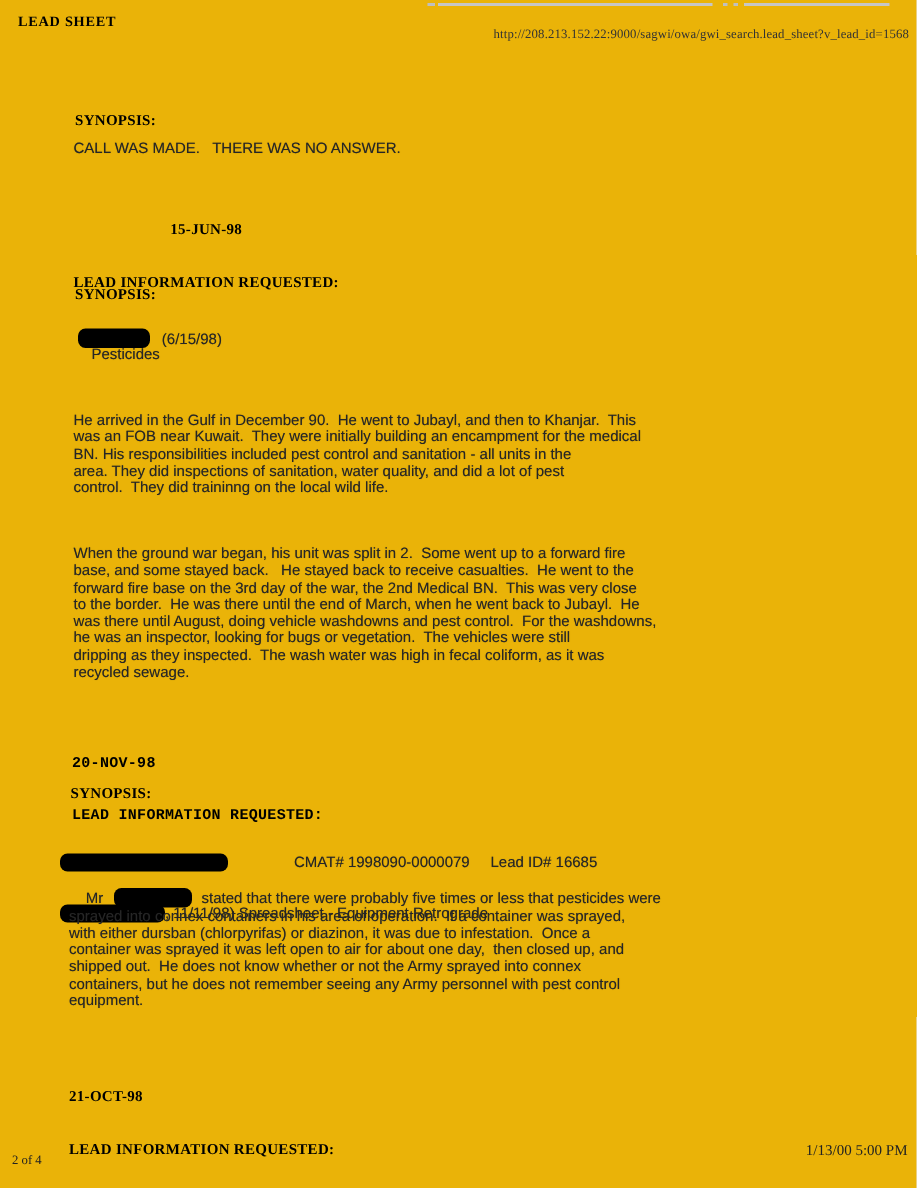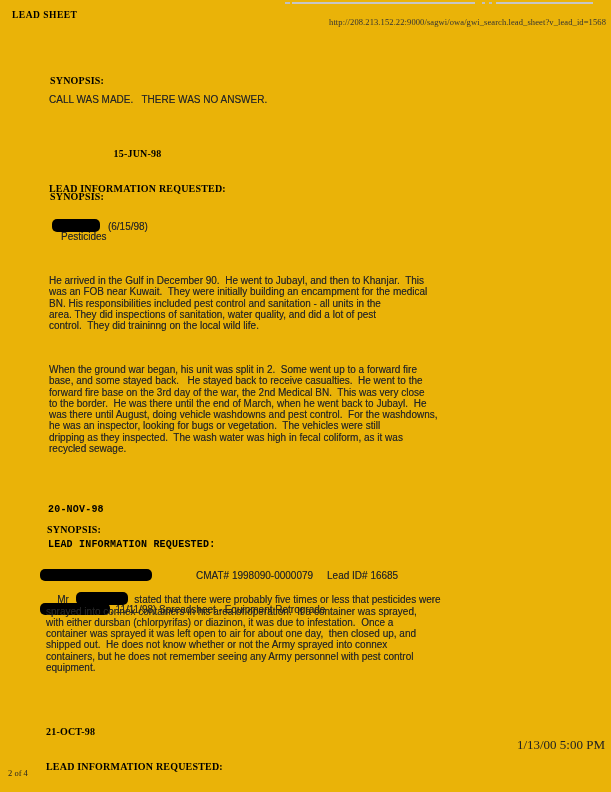--- a/index.html
+++ b/index.html
@@ -41,21 +41,21 @@
   .subject{left:49px;top:231px;margin-left:12px;}
   .para1{left:49px;top:252px;margin-top:23px;}
   .para2{left:49px;top:319px;}
   .para3{left:49px;top:364px;}
   .sec3-head{left:48px;top:481px;font-family:Liberation Mono, monospace;}
   .syn3-label{left:47px;top:524px;}
   .cmat-block{left:40px;top:546px;}
   .mr-para{left:46px;top:581px;}
   .sec4-head{left:46px;top:703px;}
   .footer-left{left:8px;top:768px;font-size:8.5px;color:#222;}
-  .footer-right{right:6px;top:737px;font-size:13px;color:#222;}
+  .footer-right{right:6px;top:762px;font-size:10px;color:#222;}
 </style>
 </head>
 <body>
 
 <div class="page">
 
   <div>
     <div class="artifact-seg seg1"></div>
     <div class="artifact-seg seg2"></div>
     <div class="artifact-seg seg3"></div>

